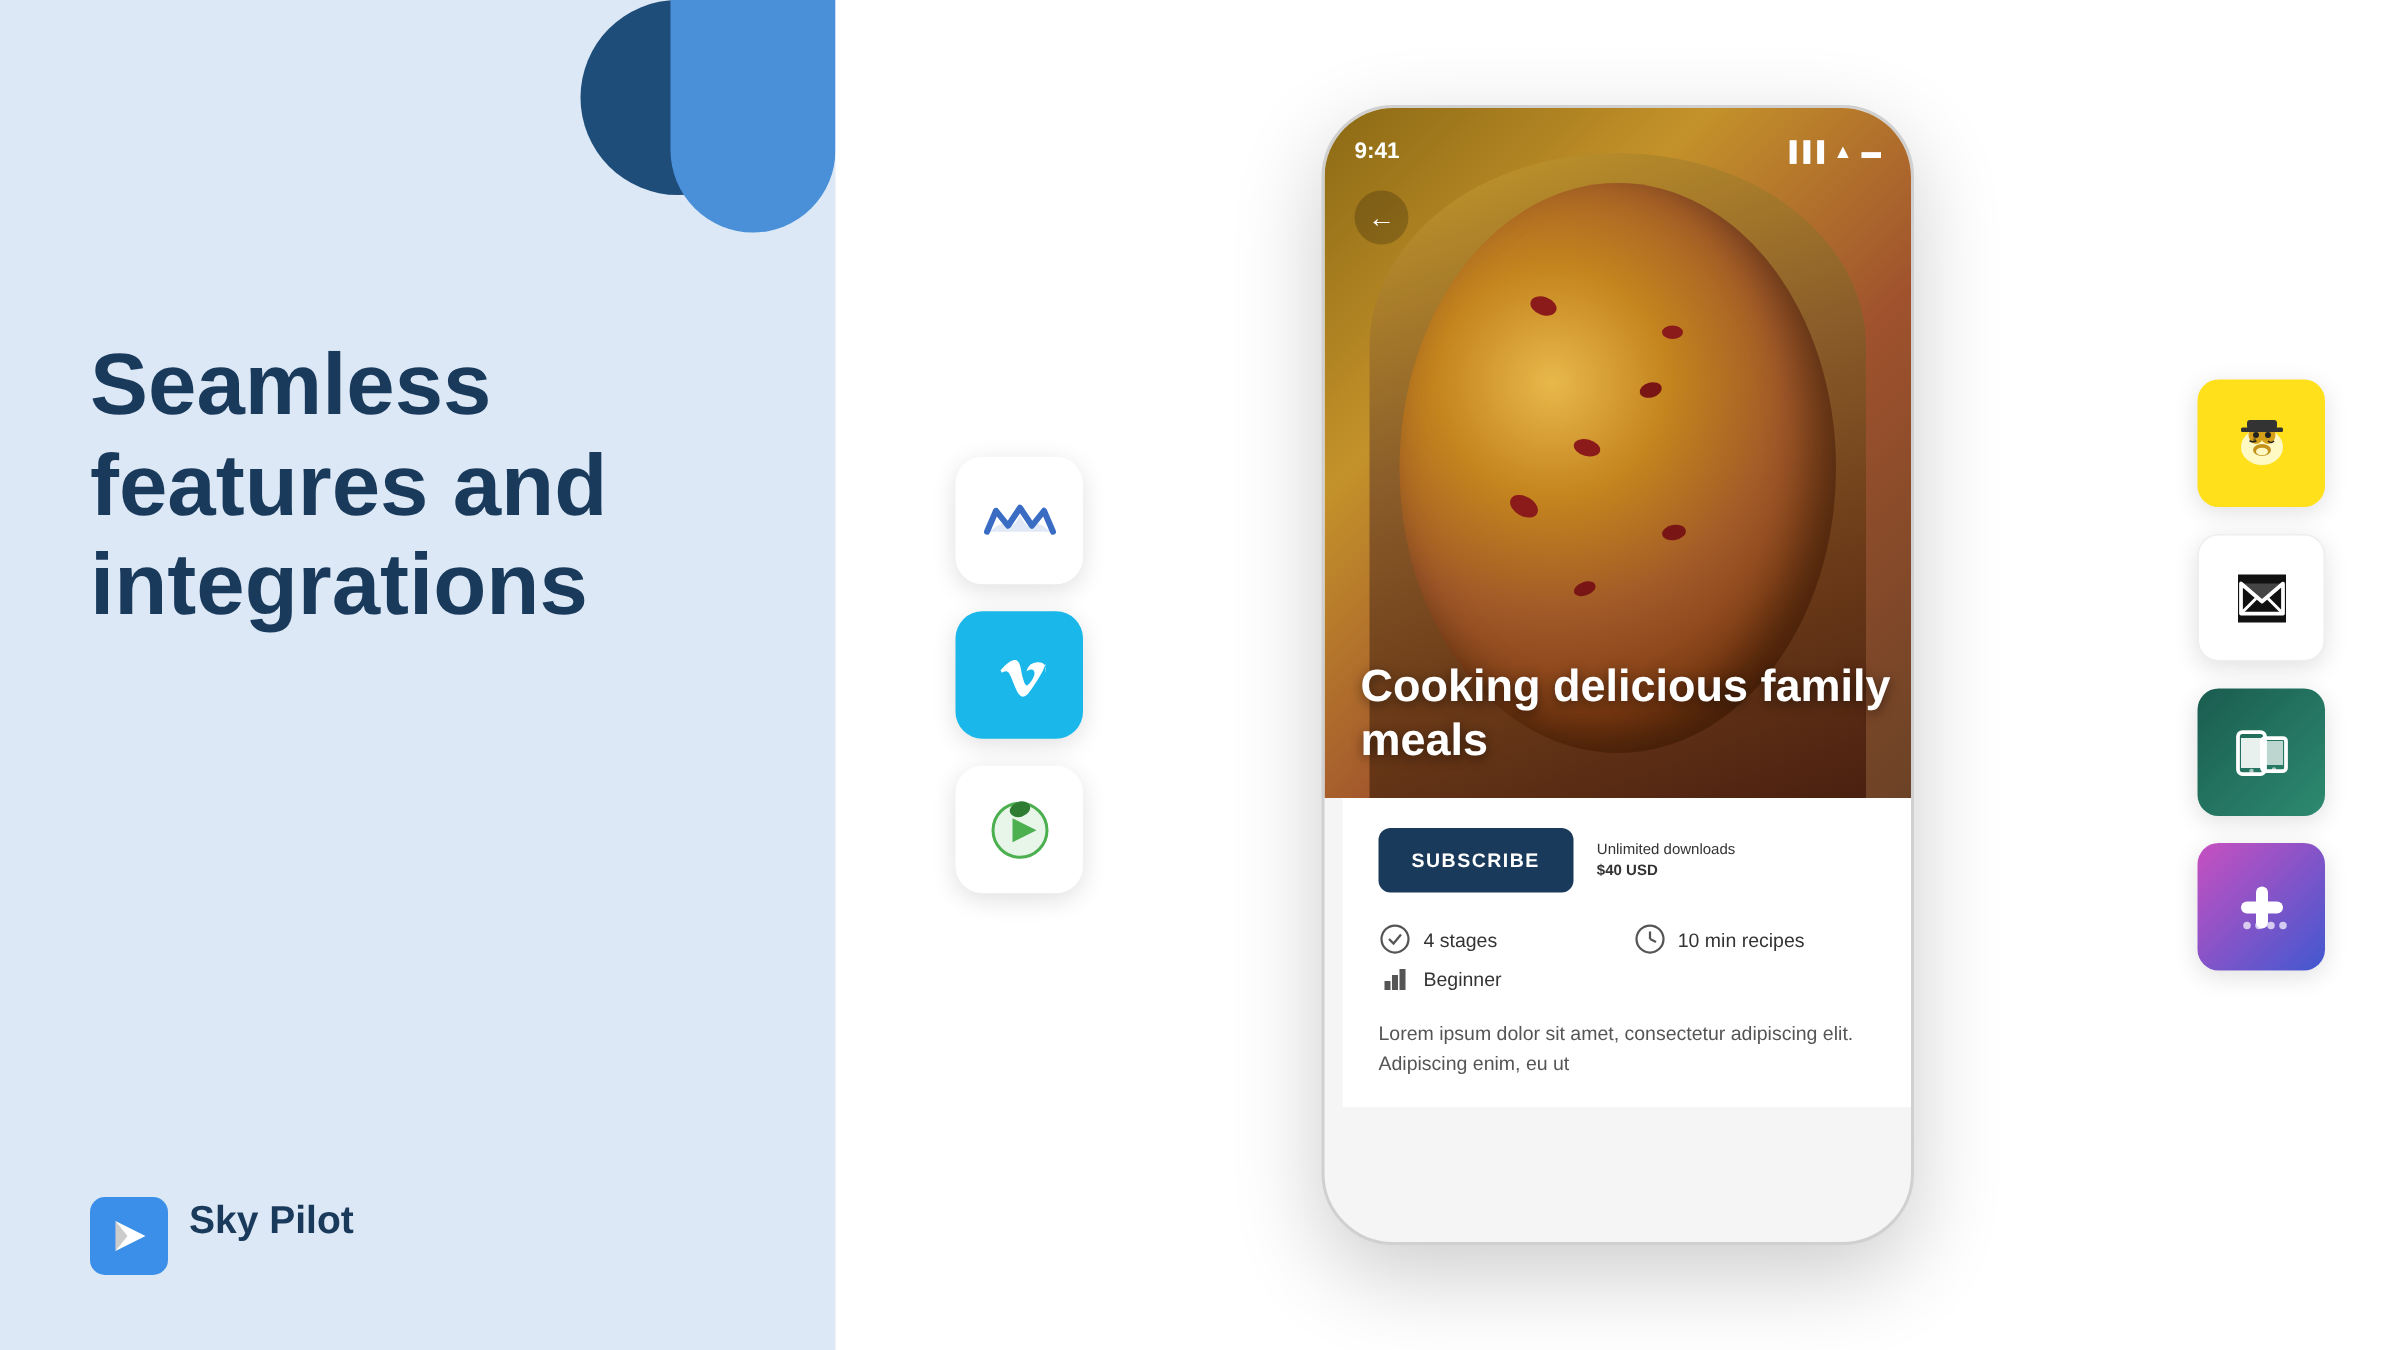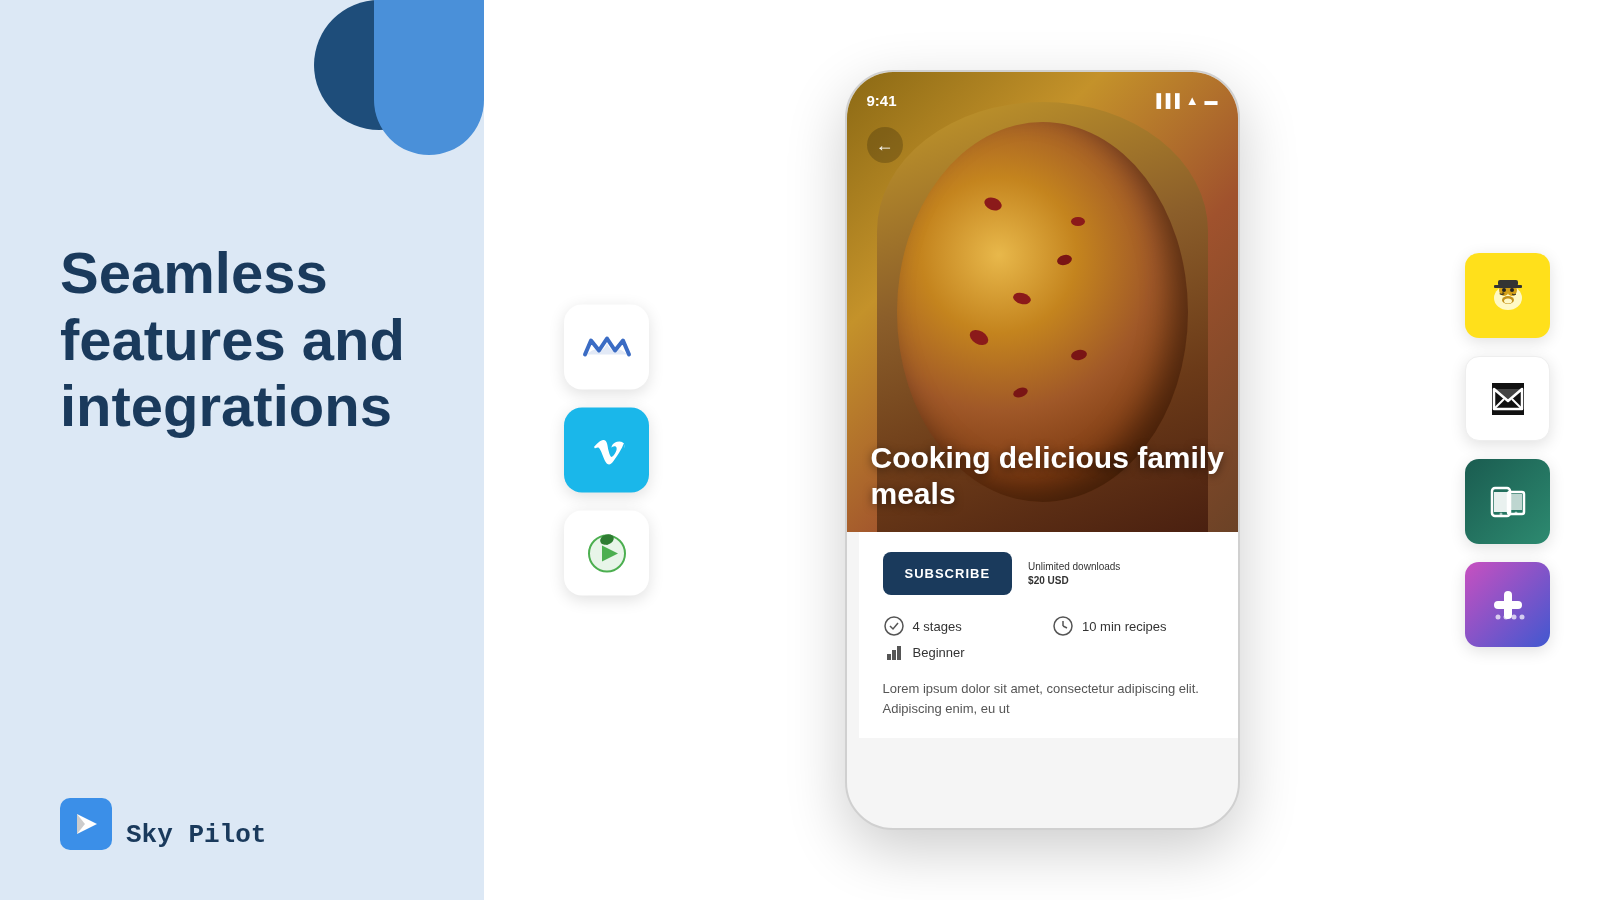--- a/index.html
+++ b/index.html
@@ -8,28 +8,28 @@
       width: 1600px;
       height: 900px;
       overflow: hidden;
       font-family: -apple-system, BlinkMacSystemFont, 'Segoe UI', sans-serif;
       background: #dce8f5;
       display: flex;
     }
 
     
     .left-panel {
-      width: 484px;
+      width: 557px;
       height: 900px;
       background: #dce8f5;
       position: relative;
       display: flex;
       flex-direction: column;
       justify-content: space-between;
-      padding: 40px 60px 50px 60px;
+      padding: 24px 60px 50px 60px;
       flex-shrink: 0;
     }
 
     .deco-circles {
       position: absolute;
       top: 0;
       right: 0;
       width: 200px;
       height: 170px;
     }
@@ -50,23 +50,22 @@
 
     .main-heading {
       font-size: 58px;
       font-weight: 700;
       color: #1a3a5c;
       line-height: 1.15;
     }
 
     .logo-area {
       display: flex;
-      align-items: flex-end;
+      align-items: flex-start;
       gap: 14px;
-      font-family: Liberation Mono, monospace;
     }
 
     .logo-icon {
       width: 52px;
       height: 52px;
       background: #3b8fe8;
       border-radius: 10px;
       display: flex;
       align-items: center;
       justify-content: center;
@@ -374,21 +373,21 @@
       <div class="hero-overlay-text">
         <div class="hero-title">Cooking delicious family meals</div>
       </div>
     </div>
 
     <div class="phone-content">
       <div class="subscribe-row">
         <button class="subscribe-btn">SUBSCRIBE</button>
         <div class="price-info">
           <div>Unlimited downloads</div>
-          <div class="price">$20 USD</div>
+          <div class="price">$40 USD</div>
         </div>
       </div>
 
       <div class="features-grid">
         <div class="feature-item">
           <div class="feature-icon">
             <svg width="20" height="20" viewBox="0 0 20 20">
                 <circle cx="10" cy="10" r="9" fill="none" stroke="#555" stroke-width="1.5"></circle>
                 <polyline points="6,10 9,13 14,7" fill="none" stroke="#555" stroke-width="1.5"></polyline>
               </svg>

